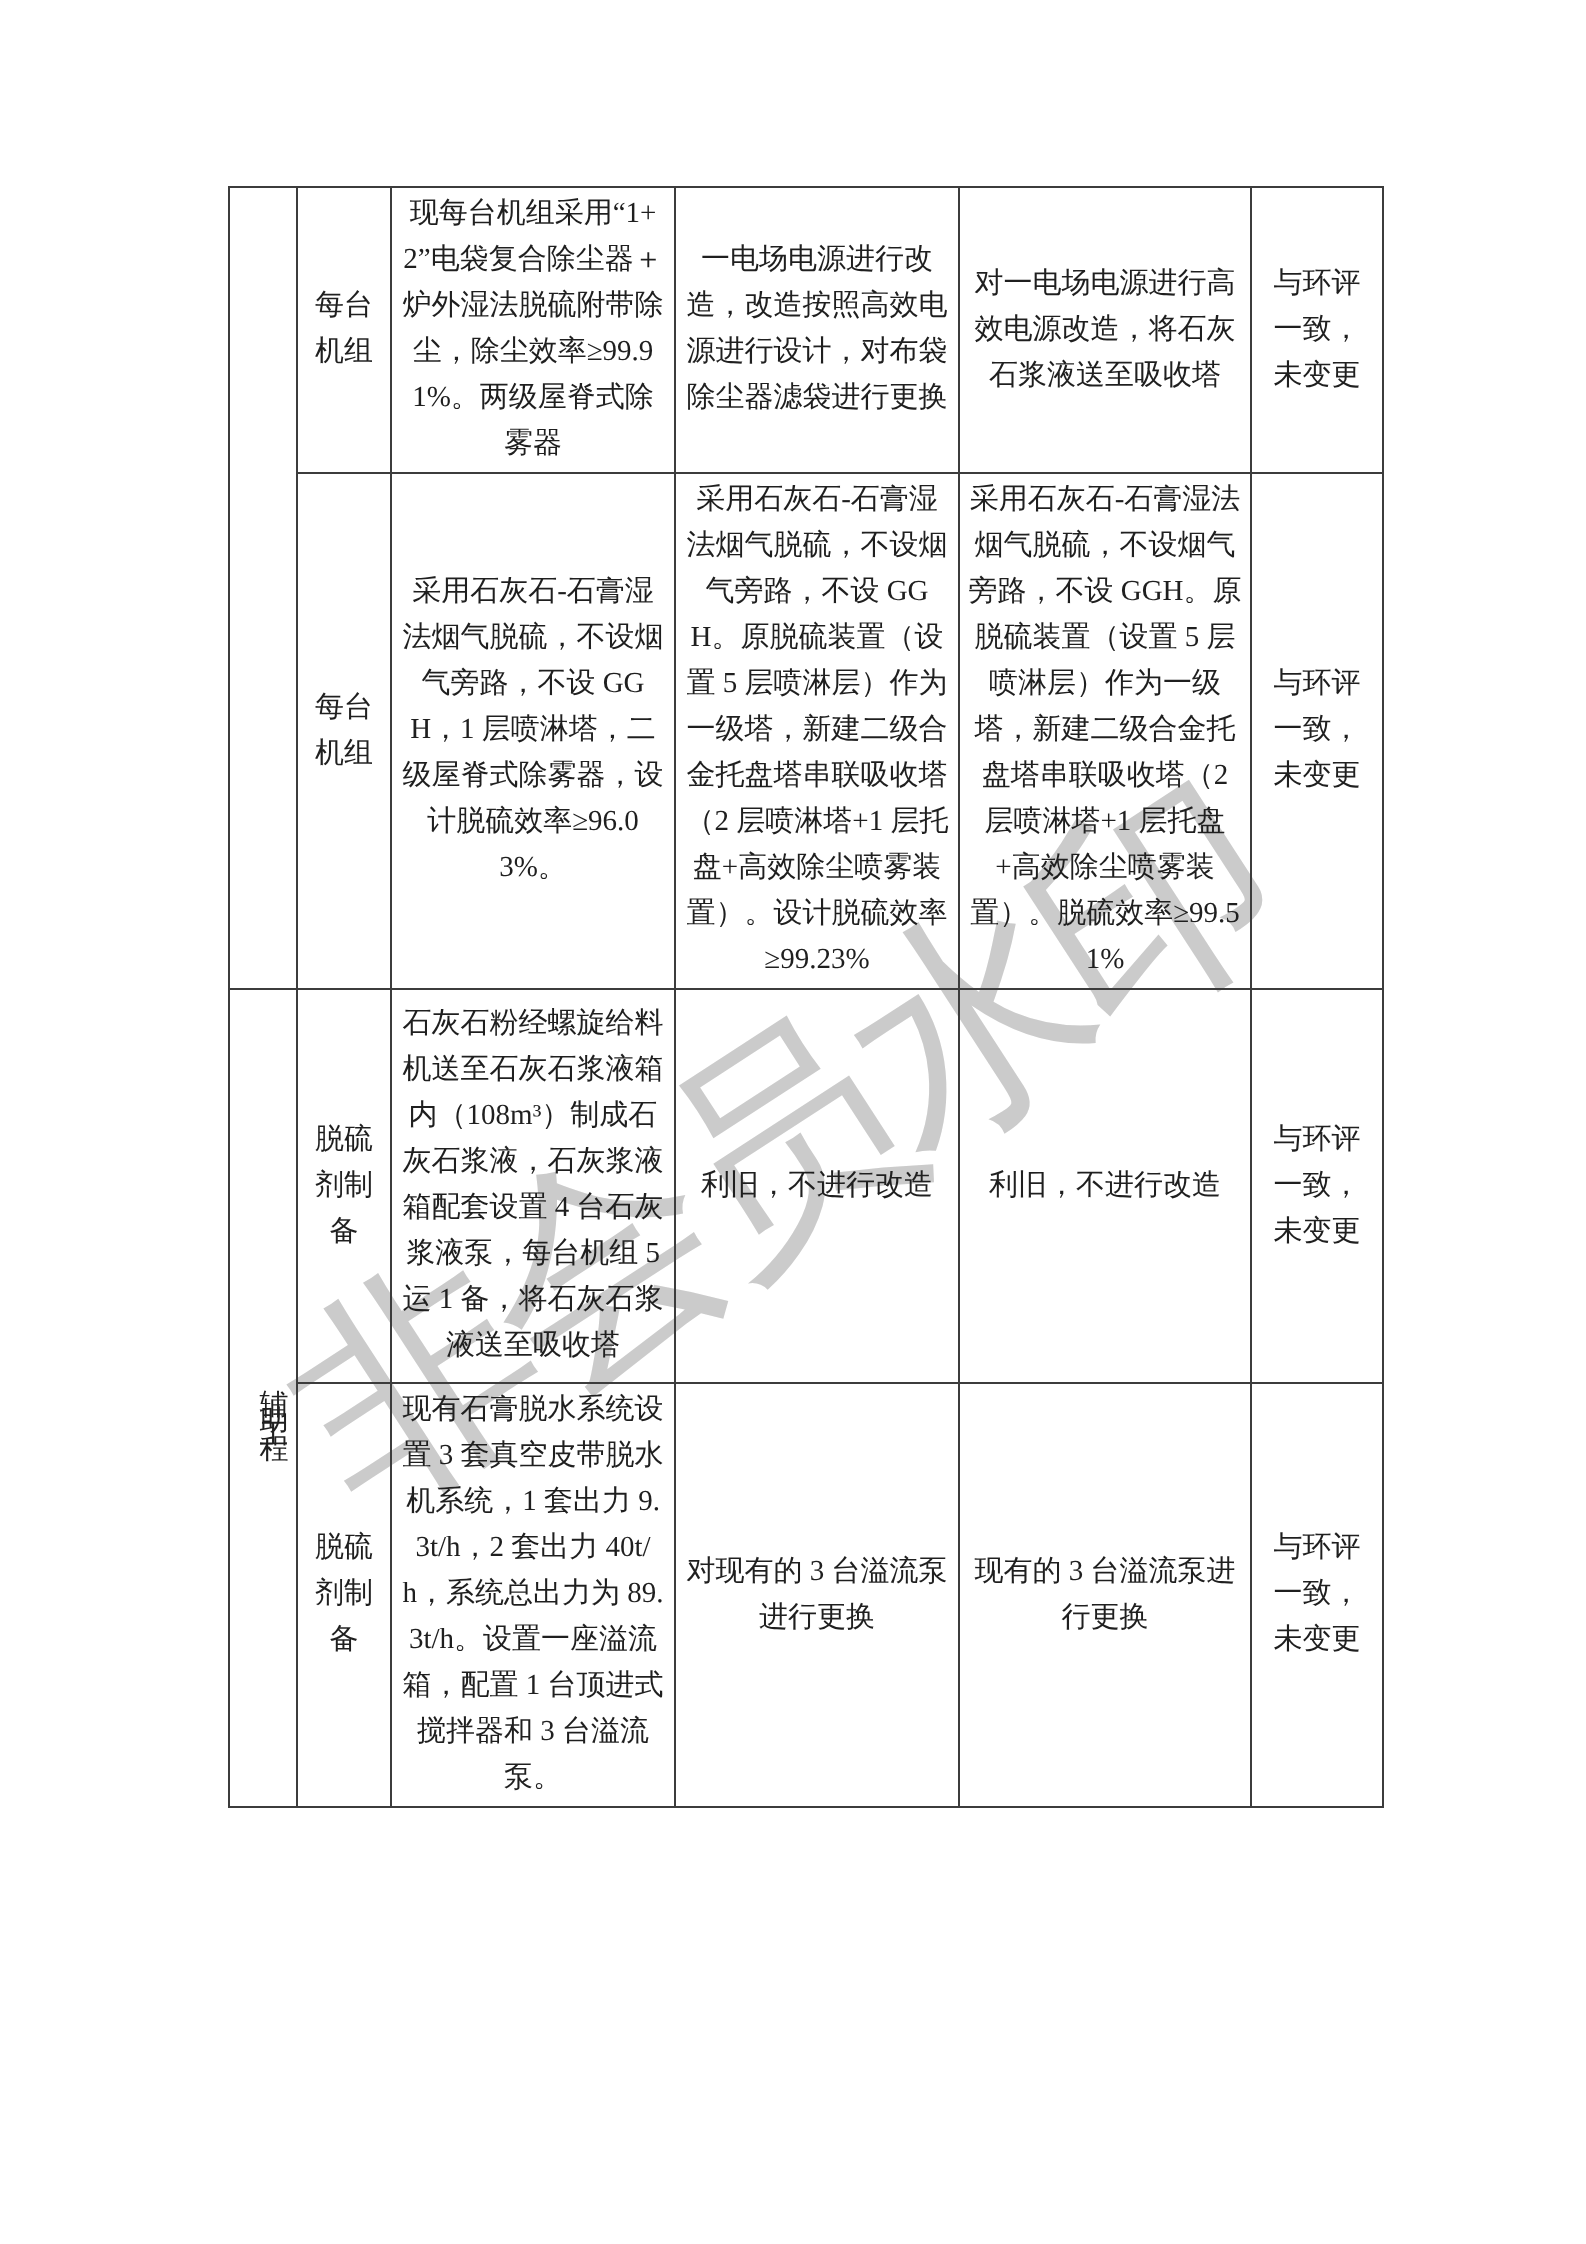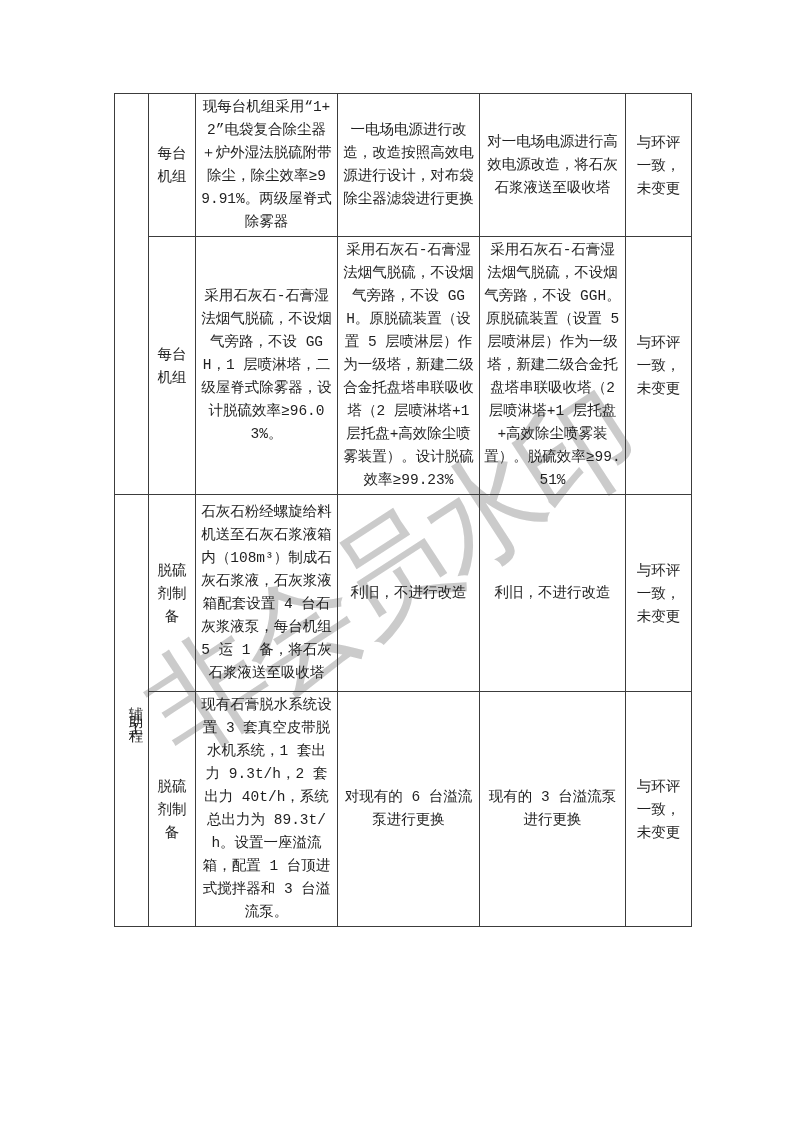--- a/index.html
+++ b/index.html
@@ -56,21 +56,20 @@
     text-align: center;
     font-size: 14.5px;
     line-height: 23px;
     padding: 2px 4px;
     word-break: break-all;
     overflow: hidden;
   }
   td.cell-desc {
     text-align: justify;
     text-align-last: center;
-    font-family: Liberation Mono, monospace;
   }
   td.cell-group {
     padding: 0;
   }
   .vertical-label {
     writing-mode: vertical-lr;
     text-orientation: upright;
     margin: 0 auto;
     letter-spacing: 8px;
     line-height: 34px;
@@ -123,20 +122,20 @@
         </td>
         <td>脱硫剂制备</td>
         <td class="cell-desc">石灰石粉经螺旋给料机送至石灰石浆液箱内（108m³）制成石灰石浆液，石灰浆液箱配套设置 4 台石灰浆液泵，每台机组 5 运 1 备，将石灰石浆液送至吸收塔</td>
         <td class="cell-desc">利旧，不进行改造</td>
         <td class="cell-desc">利旧，不进行改造</td>
         <td class="cell-status">与环评一致，未变更</td>
       </tr>
       <tr style="height:202px;">
         <td>脱硫剂制备</td>
         <td class="cell-desc">现有石膏脱水系统设置 3 套真空皮带脱水机系统，1 套出力 9.3t/h，2 套出力 40t/h，系统总出力为 89.3t/h。设置一座溢流箱，配置 1 台顶进式搅拌器和 3 台溢流泵。</td>
-        <td class="cell-desc">对现有的 6 台溢流泵进行更换</td>
+        <td class="cell-desc">对现有的 3 台溢流泵进行更换</td>
         <td class="cell-desc">现有的 3 台溢流泵进行更换</td>
         <td class="cell-status">与环评一致，未变更</td>
       </tr>
     </tbody>
   </table>
 
 </div>
 
 </body></html>

